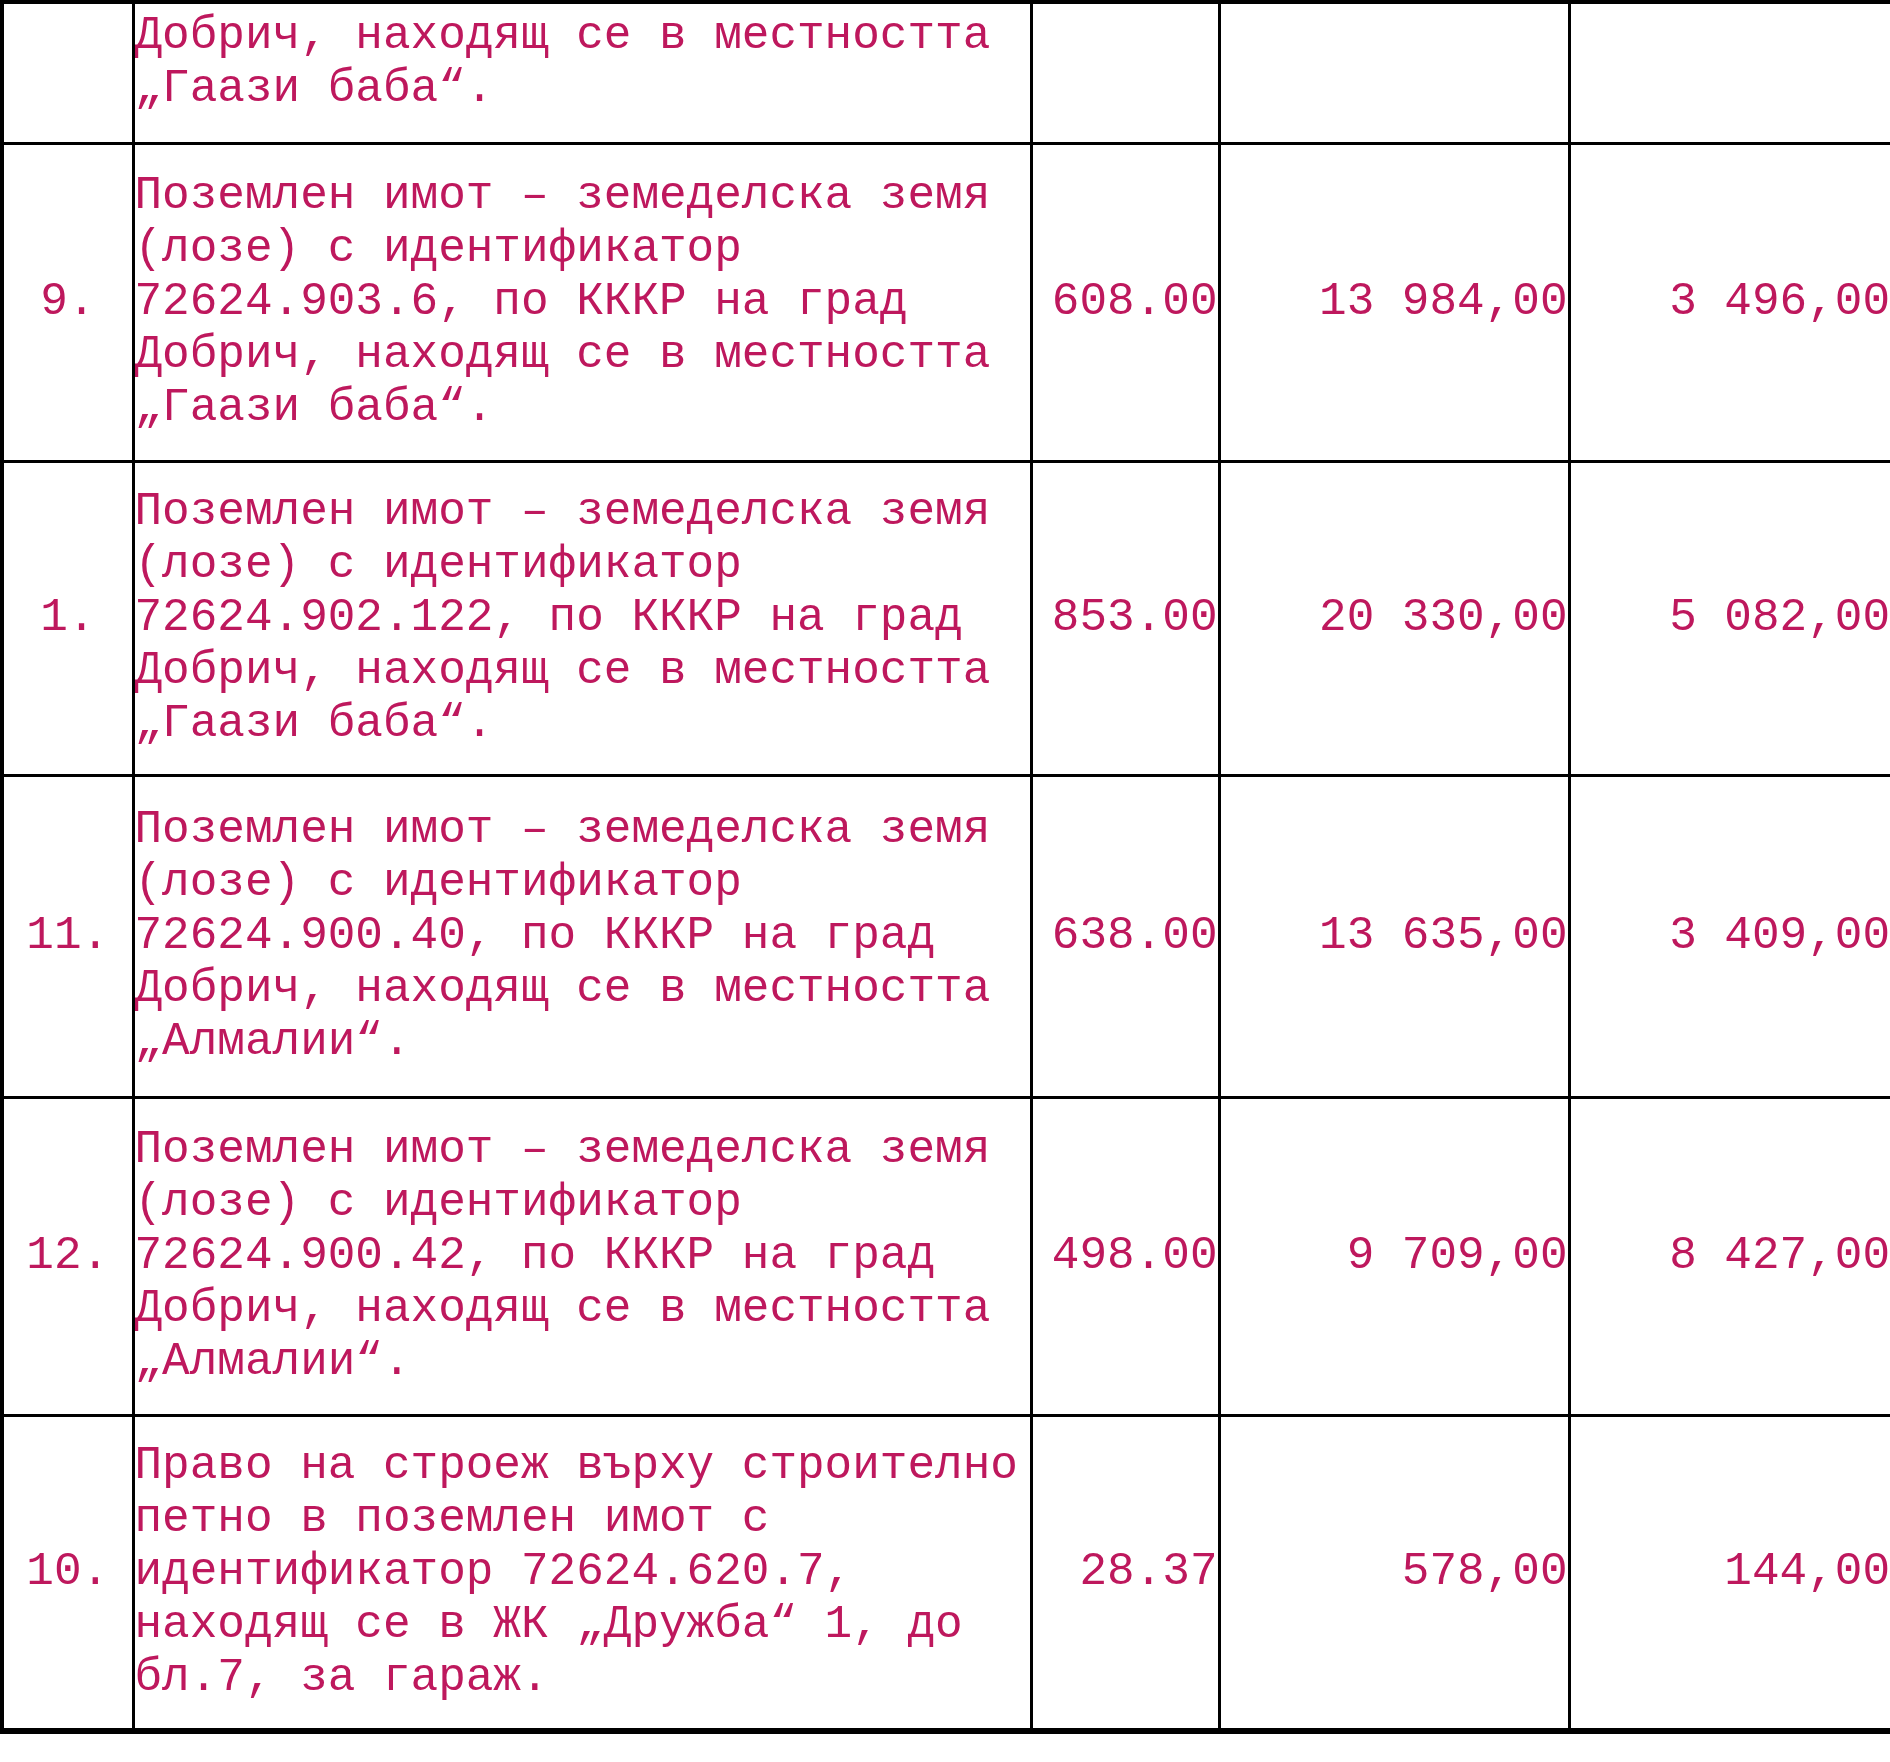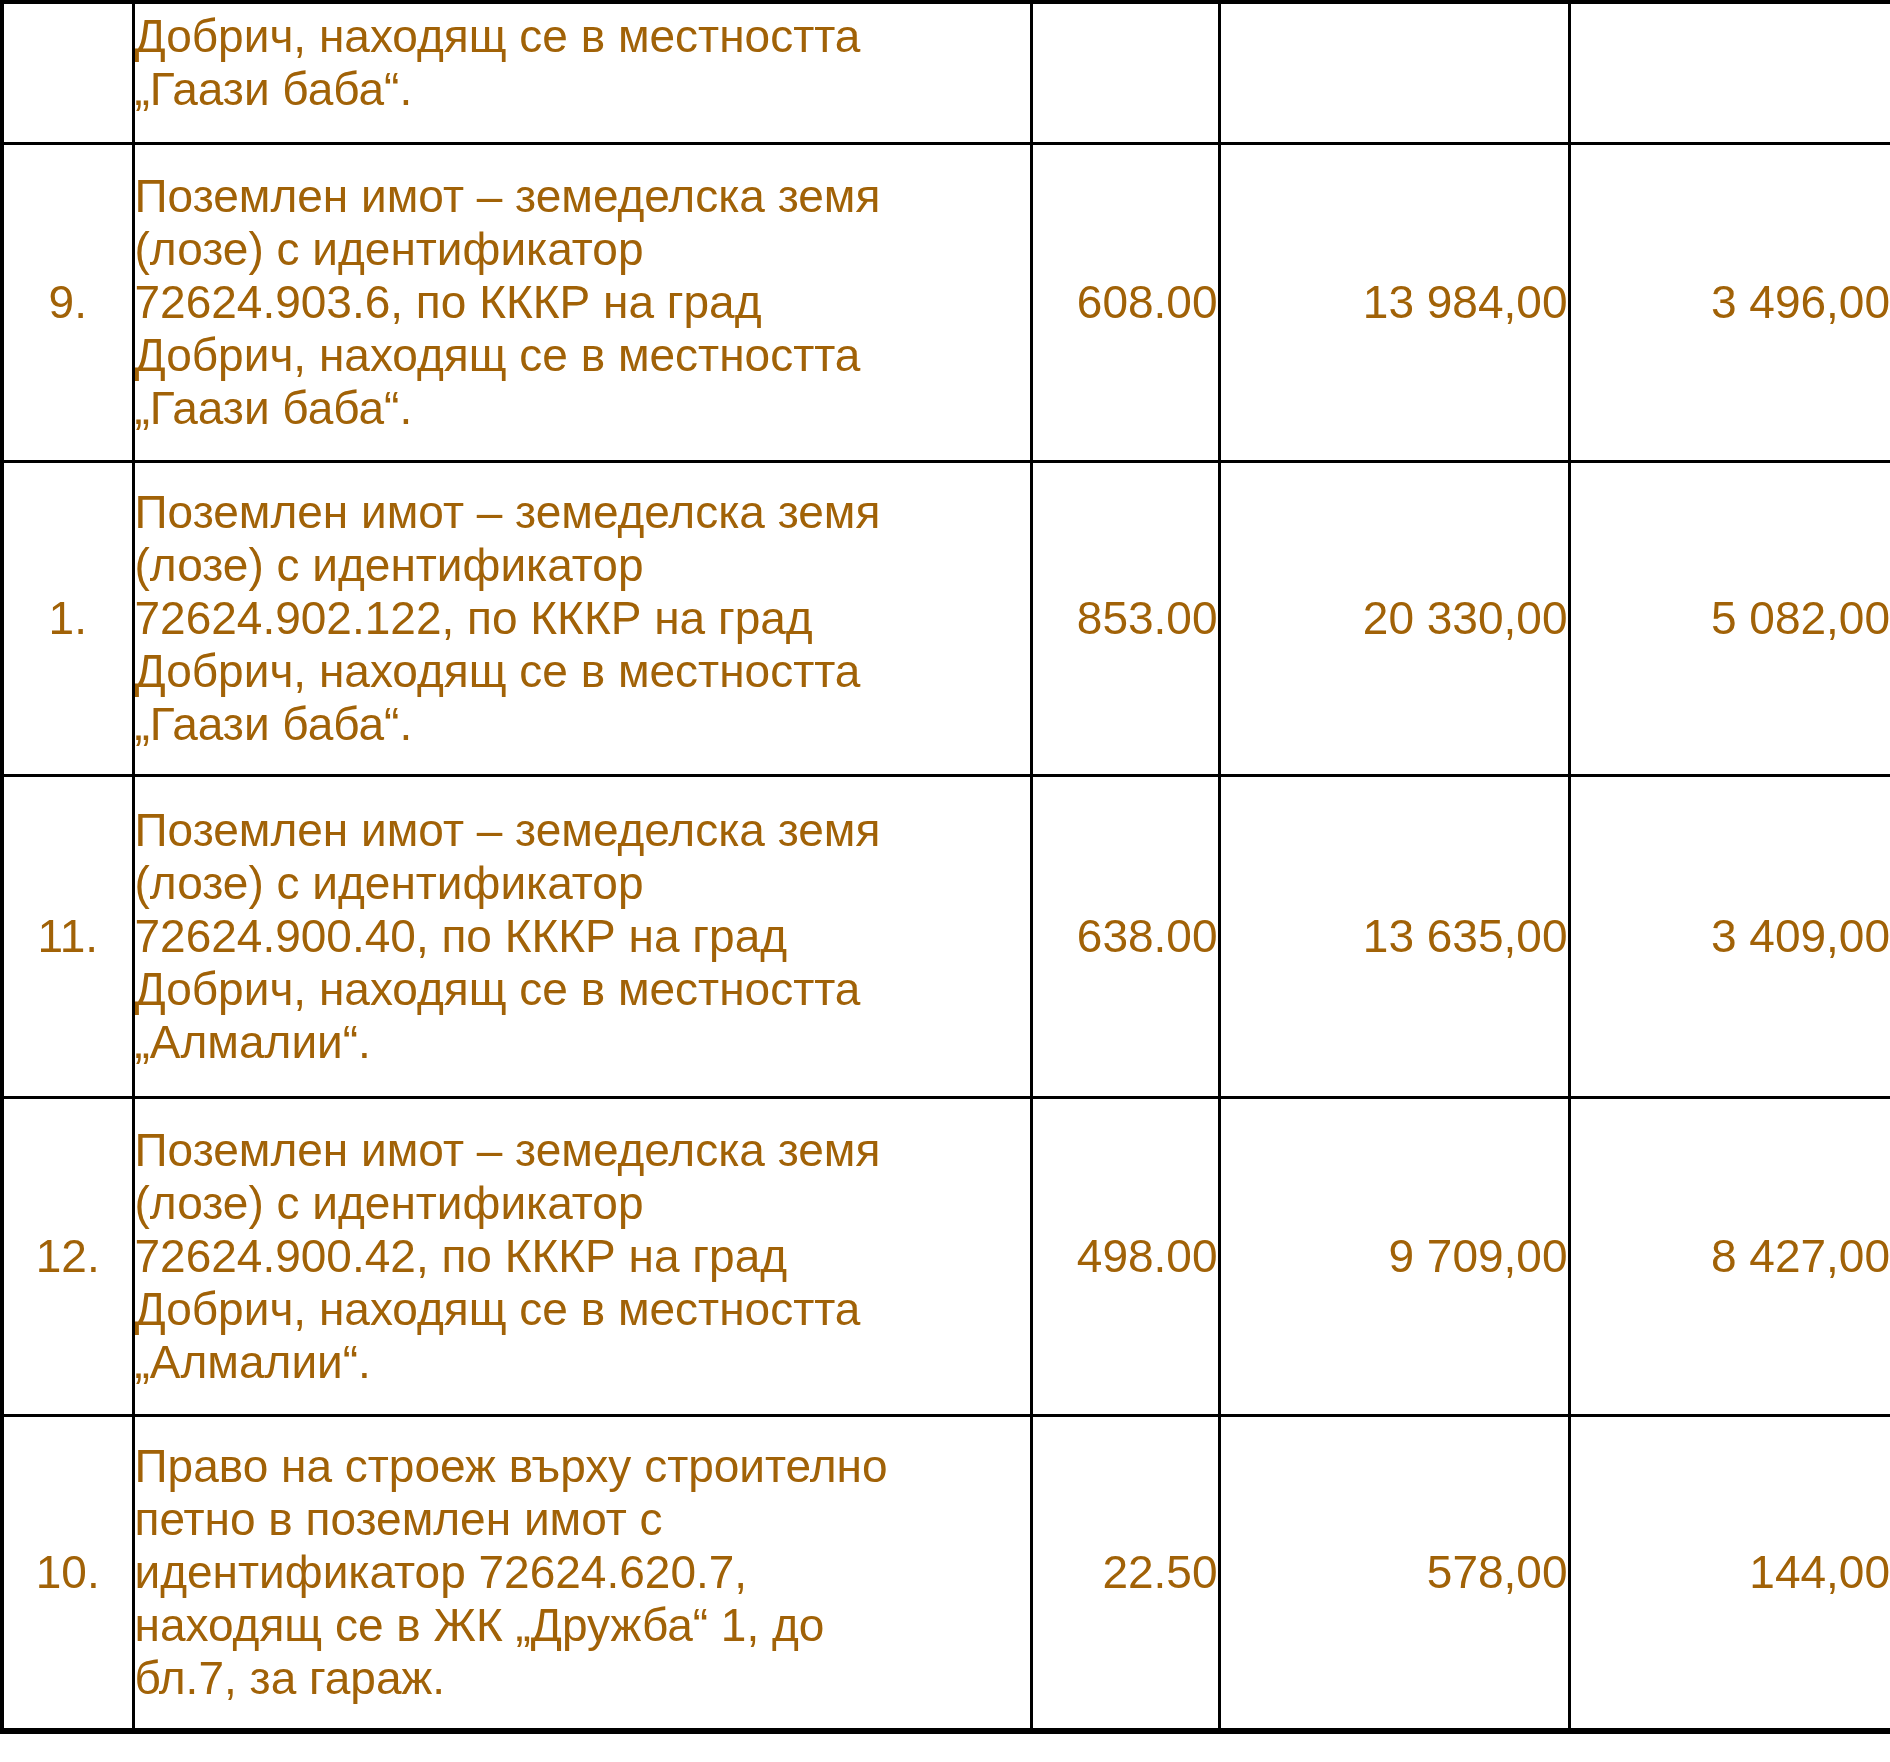--- a/index.html
+++ b/index.html
@@ -7,24 +7,24 @@
     padding: 0;
     width: 1890px;
     height: 1762px;
     background: #ffffff;
     overflow: hidden;
   }
   table.prop-table {
     border-collapse: collapse;
     table-layout: fixed;
     width: 1890px;
-    font-family: Liberation Sans, sans-serif;
+    font-family: Liberation Mono, monospace;
     font-size: 46px;
     line-height: 53px;
-    color: #a16207;
+    color: #be185d;
     border-top: 4px solid #000;
     border-left: 4px solid #000;
     border-bottom: 6px solid #000;
   }
   table.prop-table td {
     border: 3px solid #000;
     vertical-align: middle;
     overflow: hidden;
     padding: 0;
   }
@@ -116,18 +116,18 @@
       <td class="cell-number">9 709,00</td>
       <td class="cell-number">8 427,00</td>
     </tr>
     <tr style="height:316px">
       <td class="cell-num">10.</td>
       <td class="cell-desc">Право на строеж върху строително
 петно в поземлен имот с
 идентификатор 72624.620.7,
 находящ се в ЖК „Дружба“ 1, до
 бл.7, за гараж.</td>
-      <td class="cell-number">22.50</td>
+      <td class="cell-number">28.37</td>
       <td class="cell-number">578,00</td>
       <td class="cell-number">144,00</td>
     </tr>
   </tbody>
 </table>
 
 </body></html>

